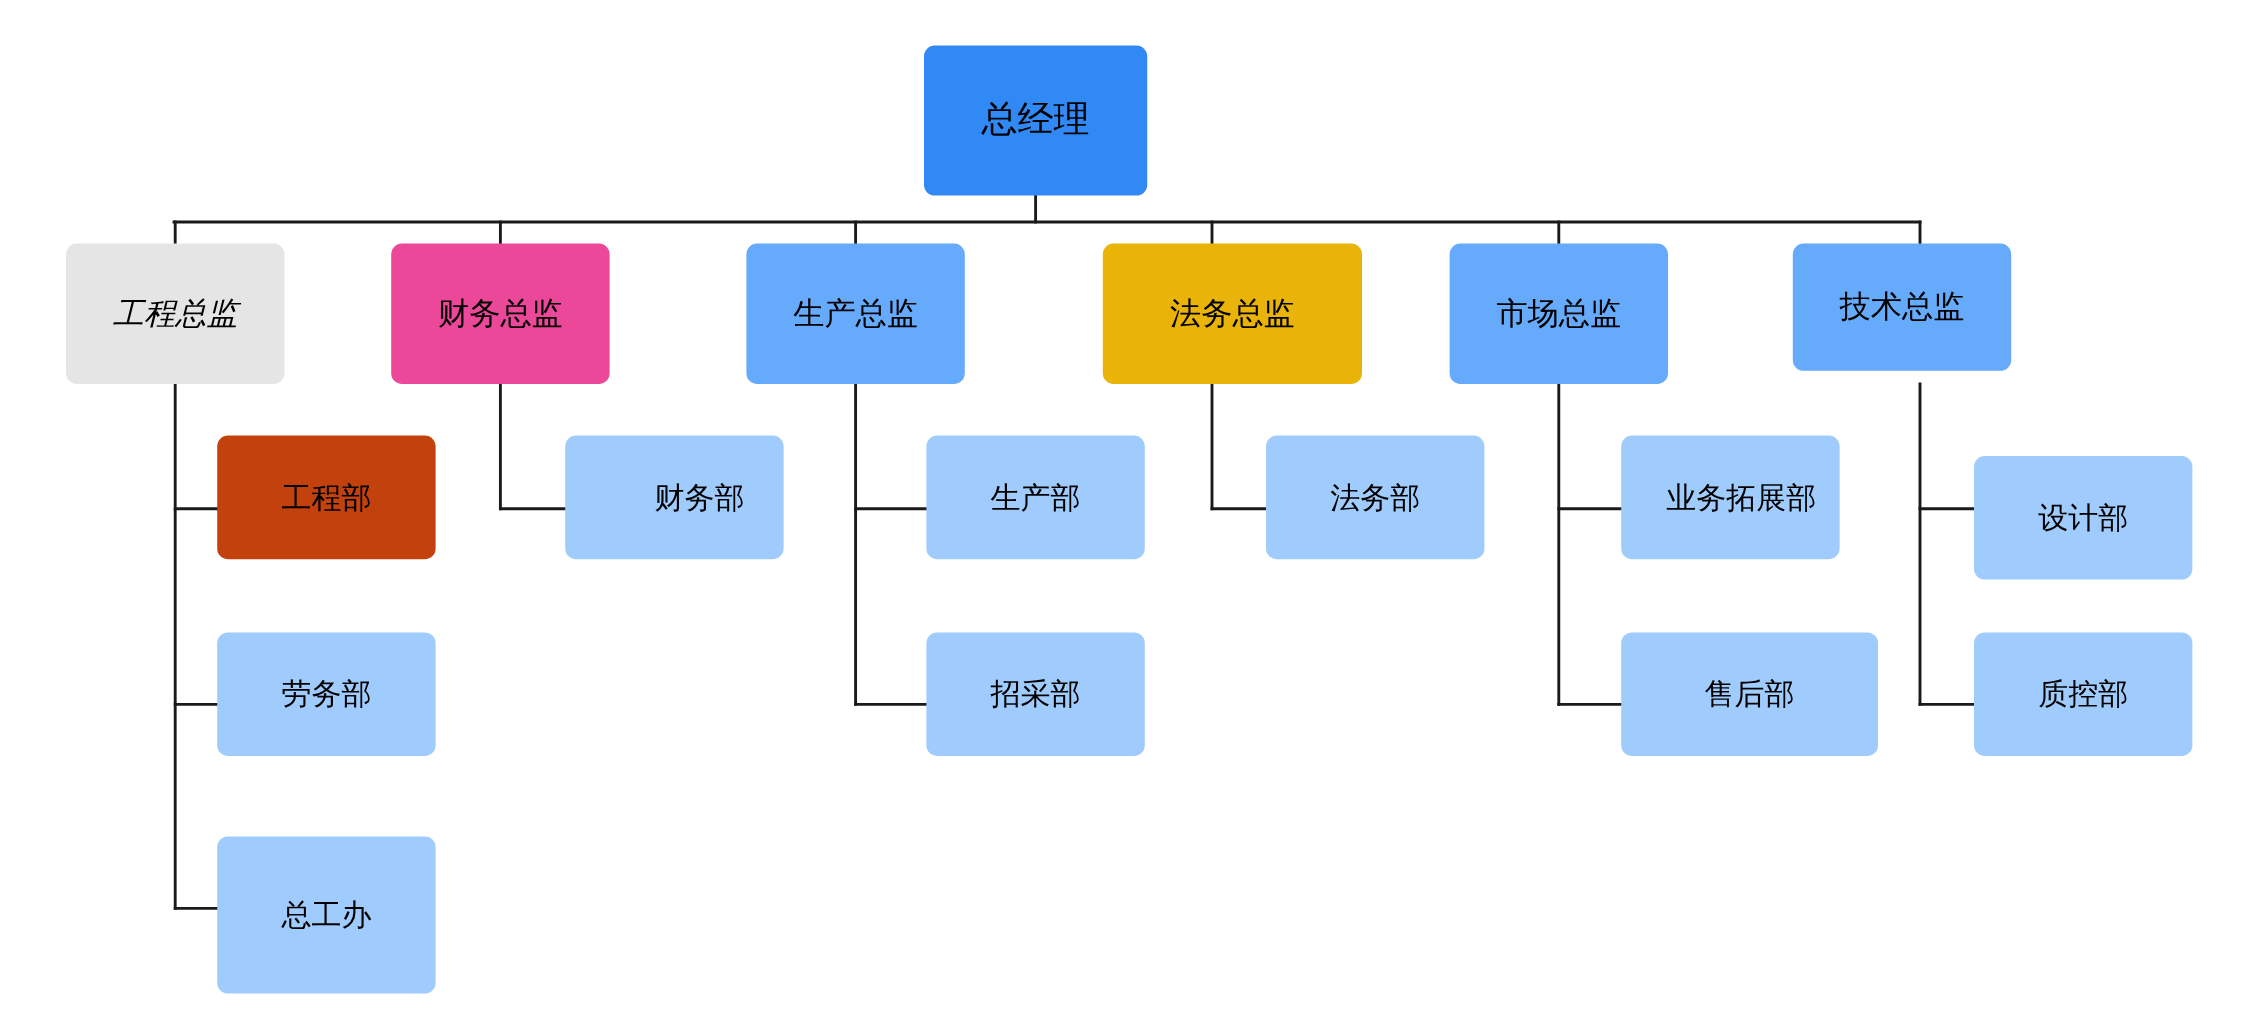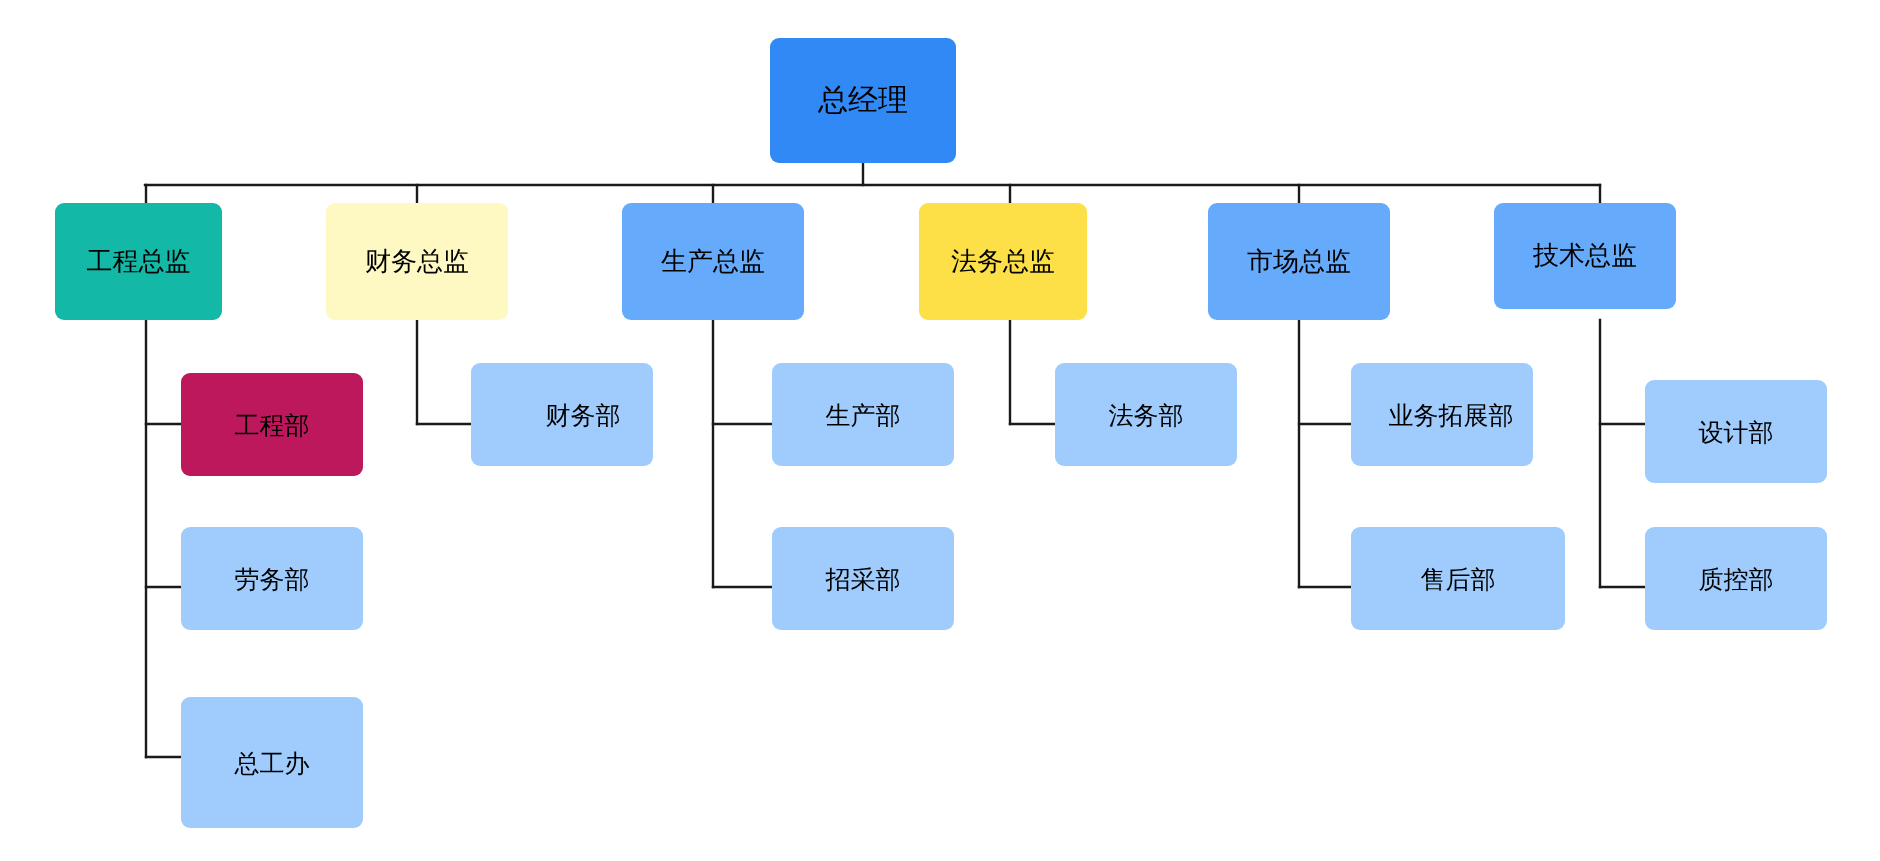--- a/index.html
+++ b/index.html
@@ -76,30 +76,30 @@
       <line x1="1299" y1="320" x2="1299" y2="587" stroke="#1a1a1a" stroke-width="2.4" stroke-linecap="square"></line>
       <line x1="1299" y1="424" x2="1351" y2="424" stroke="#1a1a1a" stroke-width="2.4" stroke-linecap="square"></line>
       <line x1="1299" y1="587" x2="1351" y2="587" stroke="#1a1a1a" stroke-width="2.4" stroke-linecap="square"></line>
       <line x1="1600" y1="185" x2="1600" y2="203" stroke="#1a1a1a" stroke-width="2.4" stroke-linecap="square"></line>
       <line x1="1600" y1="320" x2="1600" y2="587" stroke="#1a1a1a" stroke-width="2.4" stroke-linecap="square"></line>
       <line x1="1600" y1="424" x2="1645" y2="424" stroke="#1a1a1a" stroke-width="2.4" stroke-linecap="square"></line>
       <line x1="1600" y1="587" x2="1645" y2="587" stroke="#1a1a1a" stroke-width="2.4" stroke-linecap="square"></line>
     </svg>
   <div id="node-layer">
       <div class="node node-root" style="left: 770px; top: 38px; width: 186px; height: 125px; background: rgb(48, 137, 245);"><span>总经理</span></div>
-      <div class="node node-l2" style="left: 55px; top: 203px; width: 167px; height: 117px; background: #14b8a6;"><span>工程总监</span></div>
-      <div class="node node-l3" style="left: 181px; top: 373px; width: 182px; height: 103px; background: #be185d;"><span>工程部</span></div>
+      <div class="node node-l2" style="left: 55px; top: 203px; width: 182px; height: 117px; background: #e5e5e5; font-style: italic;"><span>工程总监</span></div>
+      <div class="node node-l3" style="left: 181px; top: 363px; width: 182px; height: 103px; background: #c2410c;"><span>工程部</span></div>
       <div class="node node-l3" style="left: 181px; top: 527px; width: 182px; height: 103px; background: rgb(159, 204, 253);"><span>劳务部</span></div>
       <div class="node node-l3" style="left: 181px; top: 697px; width: 182px; height: 131px; background: rgb(159, 204, 253);"><span>总工办</span></div>
-      <div class="node node-l2" style="left: 326px; top: 203px; width: 182px; height: 117px; background: #fef9c3;"><span>财务总监</span></div>
+      <div class="node node-l2" style="left: 326px; top: 203px; width: 182px; height: 117px; background: #ec4899;"><span>财务总监</span></div>
       <div class="node node-l3" style="left: 471px; top: 363px; width: 182px; height: 103px; background: rgb(159, 204, 253); padding-left: 48px;"><span>财务部</span></div>
       <div class="node node-l2" style="left: 622px; top: 203px; width: 182px; height: 117px; background: rgb(102, 170, 252);"><span>生产总监</span></div>
       <div class="node node-l3" style="left: 772px; top: 363px; width: 182px; height: 103px; background: rgb(159, 204, 253);"><span>生产部</span></div>
       <div class="node node-l3" style="left: 772px; top: 527px; width: 182px; height: 103px; background: rgb(159, 204, 253);"><span>招采部</span></div>
-      <div class="node node-l2" style="left: 919px; top: 203px; width: 168px; height: 117px; background: #fde047;"><span>法务总监</span></div>
+      <div class="node node-l2" style="left: 919px; top: 203px; width: 216px; height: 117px; background: #eab308;"><span>法务总监</span></div>
       <div class="node node-l3" style="left: 1055px; top: 363px; width: 182px; height: 103px; background: rgb(159, 204, 253);"><span>法务部</span></div>
       <div class="node node-l2" style="left: 1208px; top: 203px; width: 182px; height: 117px; background: rgb(102, 170, 252);"><span>市场总监</span></div>
       <div class="node node-l3" style="left: 1351px; top: 363px; width: 182px; height: 103px; background: rgb(159, 204, 253); padding-left: 24px;"><span>业务拓展部</span></div>
       <div class="node node-l3" style="left: 1351px; top: 527px; width: 214px; height: 103px; background: rgb(159, 204, 253);"><span>售后部</span></div>
       <div class="node node-l2" style="left: 1494px; top: 203px; width: 182px; height: 106px; background: rgb(102, 170, 252);"><span>技术总监</span></div>
       <div class="node node-l3" style="left: 1645px; top: 363px; width: 182px; height: 103px; background: rgb(159, 204, 253); margin-top: 17px;"><span>设计部</span></div>
       <div class="node node-l3" style="left: 1645px; top: 527px; width: 182px; height: 103px; background: rgb(159, 204, 253);"><span>质控部</span></div>
     </div>
 </div>
 

